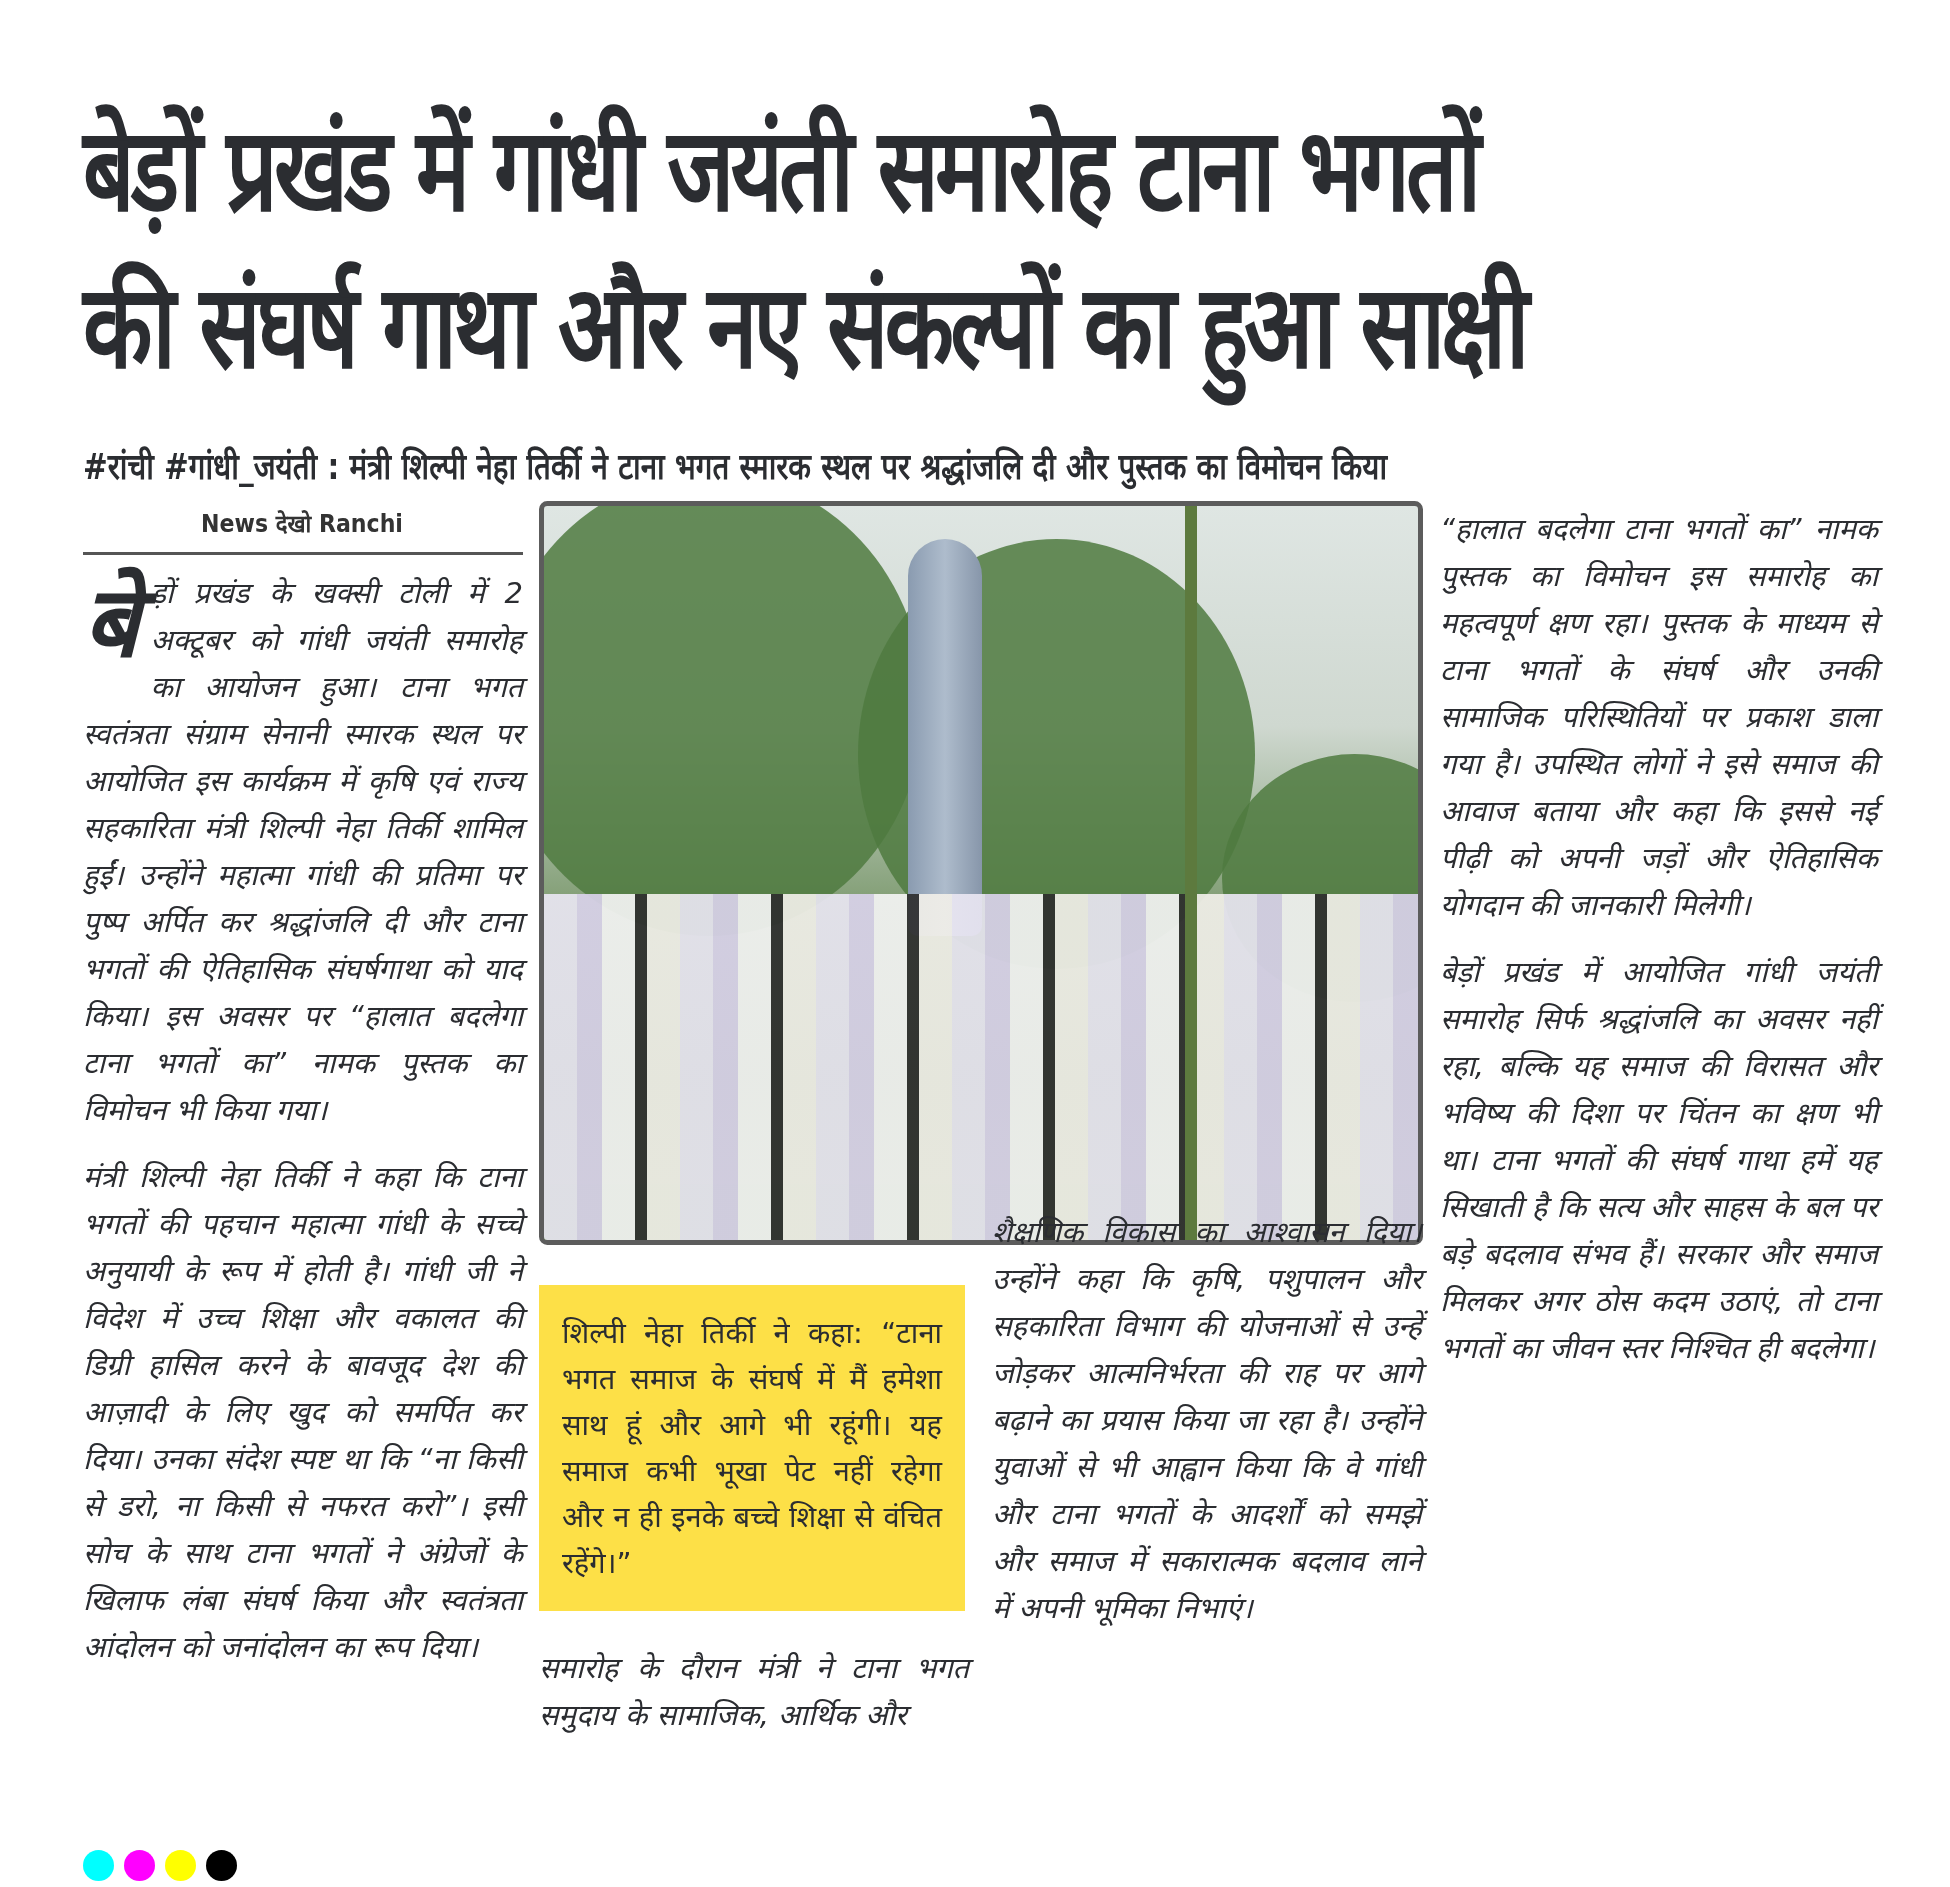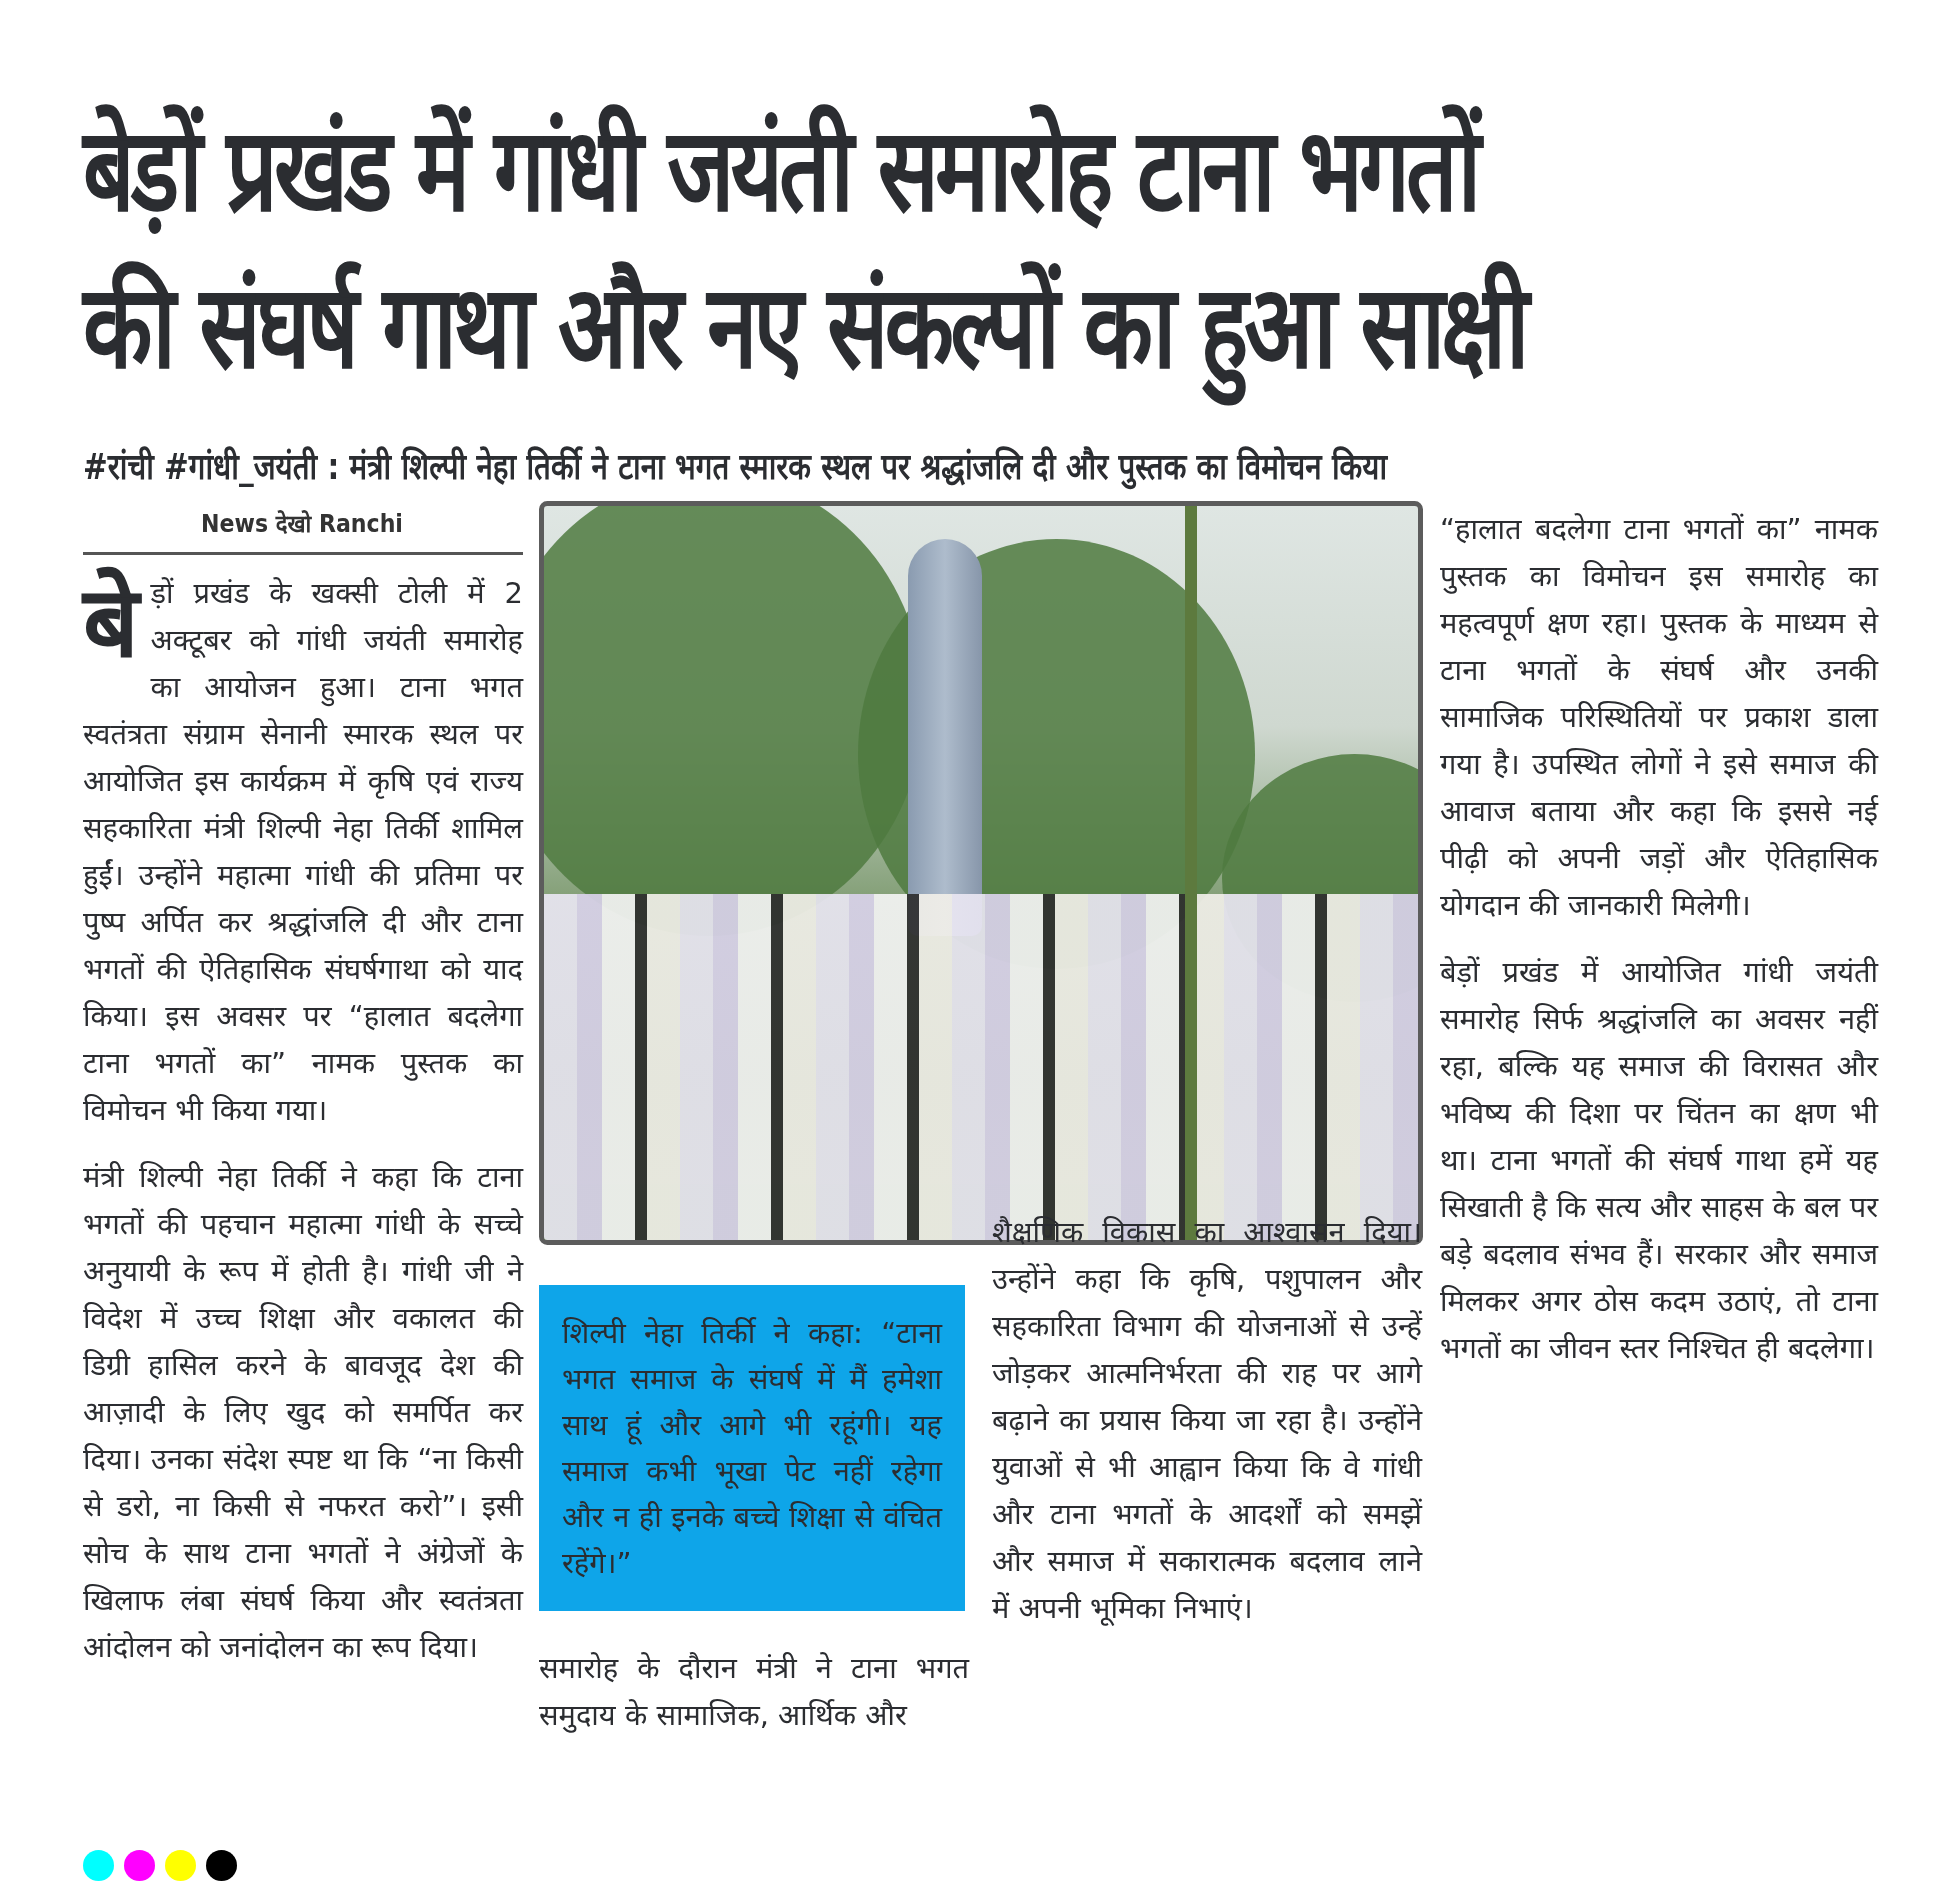--- a/index.html
+++ b/index.html
@@ -8,30 +8,30 @@
   .headline { position: absolute; left: 83px; top: 91px; width: 1818px;
               font-family: "DejaVu Sans", sans-serif; font-weight: bold;
               font-size: 116px; line-height: 157px; letter-spacing: -5px;
               color: #2b2d31; margin: 0; transform: scaleX(0.78); transform-origin: left top; white-space: nowrap; }
   .subheadline { position: absolute; left: 83px; top: 442px; width: 1901px;
                  font-weight: bold; font-size: 36px; line-height: 50px; color: #2b2d31;
                  transform: scaleX(0.82); transform-origin: left top; white-space: nowrap; margin:0; }
   .byline { position: absolute; left: 83px; top: 506px; width: 438px; text-align: center;
             font-size: 24px; font-weight: bold; color: #333; transform: scaleX(0.92); }
   .byline-rule { position: absolute; left: 83px; top: 552px; width: 440px; height: 3.3px; background: #555; }
-  .col { position: absolute; font-size: 29px; line-height: 47px; text-align: justify; color: #2b2d31; }
+  .col { position: absolute; font-size: 29px; line-height: 47px; text-align: justify; color: #2b2d31; font-style: italic; }
   .col p { margin: 0 0 20px 0; }
   .col-left { left: 83px; top: 570px; width: 440px; }
   .col-mid-left { left: 539px; top: 1645px; width: 430px; }
   .col-mid-right { left: 992px; top: 1209px; width: 430px; }
   .col-right { left: 1440px; top: 506px; width: 438px; }
   .dropcap { float: left; font-size: 98px; line-height: 91px; font-weight: bold;
              margin: 6.6px 11.6px 0 0; color: #2b2d31; }
   .quote-box { position: absolute; left: 539px; top: 1285px; width: 426px; height: 326px;
-               background: #0ea5e9; box-sizing: border-box; padding: 25px 23px;
+               background: #fde047; box-sizing: border-box; padding: 25px 23px;
                font-size: 29px; line-height: 46px; text-align: justify; color: #2b2d31; }
   .photo { position: absolute; left: 539px; top: 501px; width: 884px; height: 744px;
            border: 5px solid #5c5c5c; border-radius: 8.3px; box-sizing: border-box; overflow: hidden;
            background: linear-gradient(180deg, #dfe6e3 0%, #cfd8d0 30%, #7f9c72 55%, #5c7f4a 78%, #6f8f55 100%); }
   .photo .tree { position: absolute; border-radius: 50%; background: #4f7a3f; opacity: 0.85; }
   .photo .statue { position: absolute; left: 364px; top: 33px; width: 74px; height: 397px;
                    background: linear-gradient(90deg, #8a9bb0, #aebccc, #8796aa); border-radius: 37px 37px 10px 10px; }
   .photo .pole { position: absolute; left: 641px; top: 0; width: 11.6px; height: 744px; background: #5d7a3e; }
   .photo .crowd { position: absolute; left: 0; top: 388px; width: 884px; height: 355px;
                   background: repeating-linear-gradient(90deg, #e9e6f2 0 33px, #d9d2ea 33px 58px, #f4f4f4 58px 91px, #2e2e2e 91px 103px, #f1efe9 103px 136px); opacity: 0.92; }

